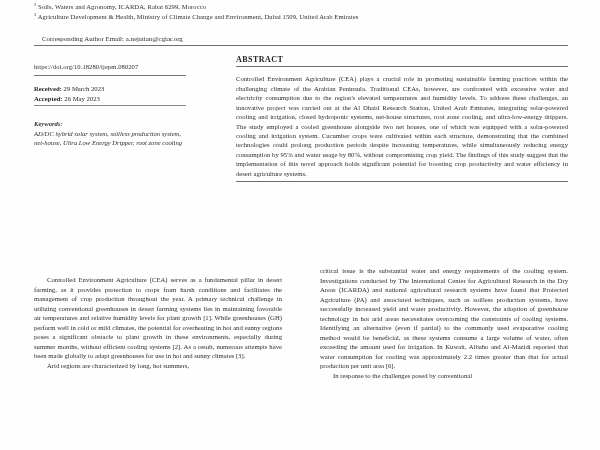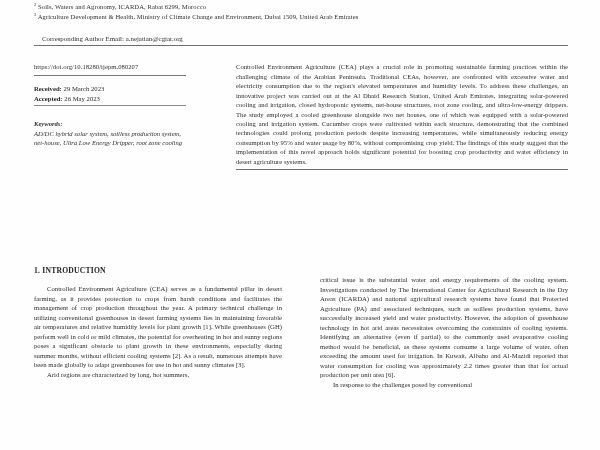--- a/index.html
+++ b/index.html
@@ -222,28 +222,28 @@
         <div class="keywords">
           <span class="kw-title">Keywords:</span>
           <span>AD/DC hybrid solar system, soilless production system, net-house, Ultra Low Energy Dripper, root zone cooling</span>
         </div>
 
       </div>
 
       <div class="col-gap"></div>
 
       <div class="col-right">
+        <div class="abs-head">ABSTRACT</div>
         <div class="abs-body">Controlled Environment Agriculture (CEA) plays a crucial role in promoting sustainable farming practices within the challenging climate of the Arabian Peninsula. Traditional CEAs, however, are confronted with excessive water and electricity consumption due to the region's elevated temperatures and humidity levels. To address these challenges, an innovative project was carried out at the Al Dhaid Research Station, United Arab Emirates, integrating solar-powered cooling and irrigation, closed hydroponic systems, net-house structures, root zone cooling, and ultra-low-energy drippers. The study employed a cooled greenhouse alongside two net houses, one of which was equipped with a solar-powered cooling and irrigation system. Cucumber crops were cultivated within each structure, demonstrating that the combined technologies could prolong production periods despite increasing temperatures, while simultaneously reducing energy consumption by 95% and water usage by 80%, without compromising crop yield. The findings of this study suggest that the implementation of this novel approach holds significant potential for boosting crop productivity and water efficiency in desert agriculture systems.</div>
       </div>
 
     </div>
   </div>
 
   <div class="intro">
-    <div class="intro-head">1. INTRODUCTION</div>
 
     <div class="body-cols">
       <div class="bcol">
         <p>Controlled Environment Agriculture (CEA) serves as a fundamental pillar in desert farming, as it provides protection to crops from harsh conditions and facilitates the management of crop production throughout the year. A primary technical challenge in utilizing conventional greenhouses in desert farming systems lies in maintaining favorable air temperatures and relative humidity levels for plant growth [1]. While greenhouses (GH) perform well in cold or mild climates, the potential for overheating in hot and sunny regions poses a significant obstacle to plant growth in these environments, especially during summer months, without efficient cooling systems [2]. As a result, numerous attempts have been made globally to adapt greenhouses for use in hot and sunny climates [3].</p>
         <p>Arid regions are characterized by long, hot summers,</p>
       </div>
 
       <div class="bgap"></div>
 
       <div class="bcol rcol-top">

